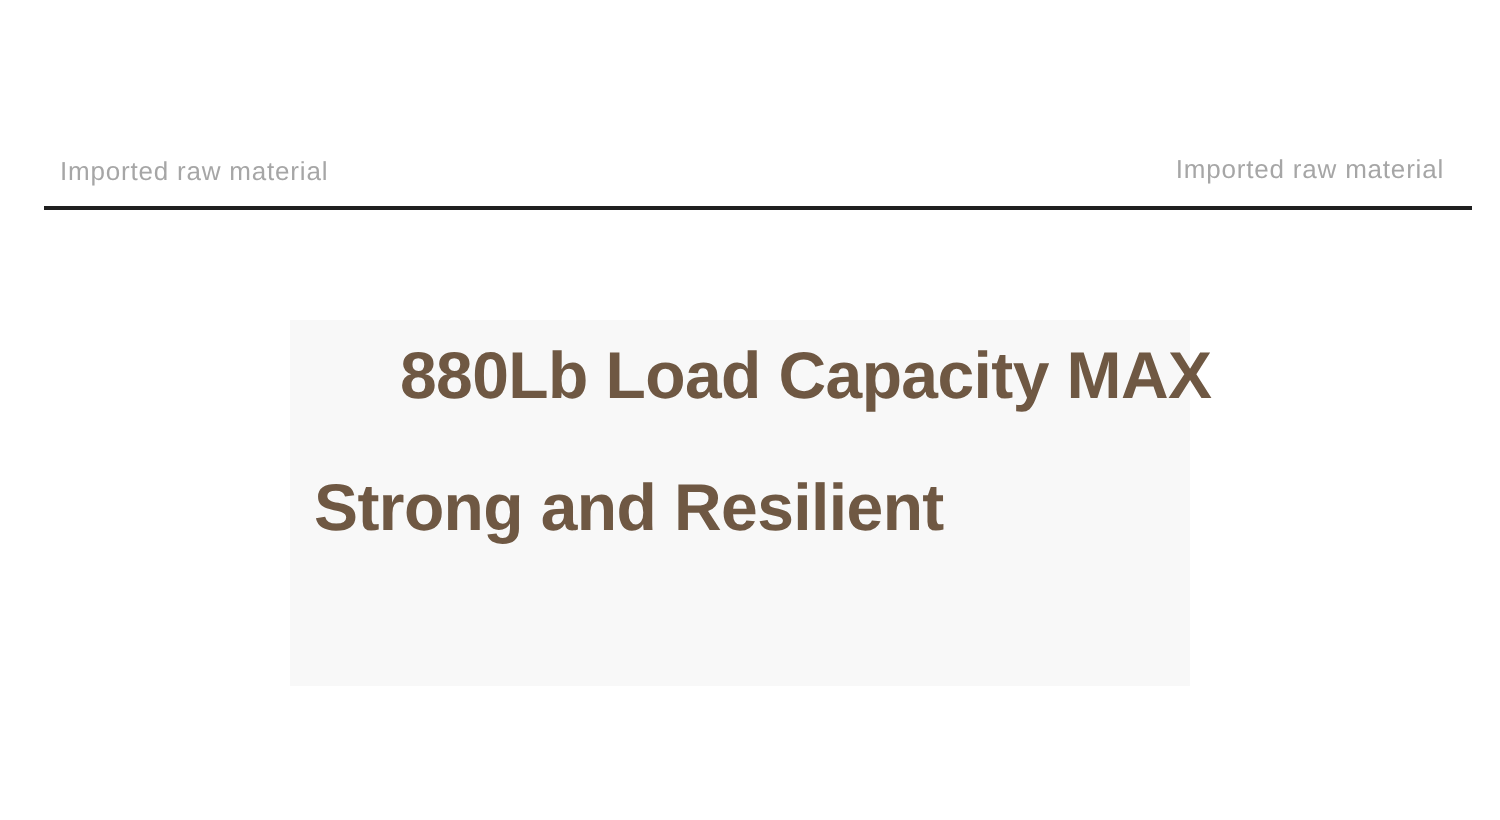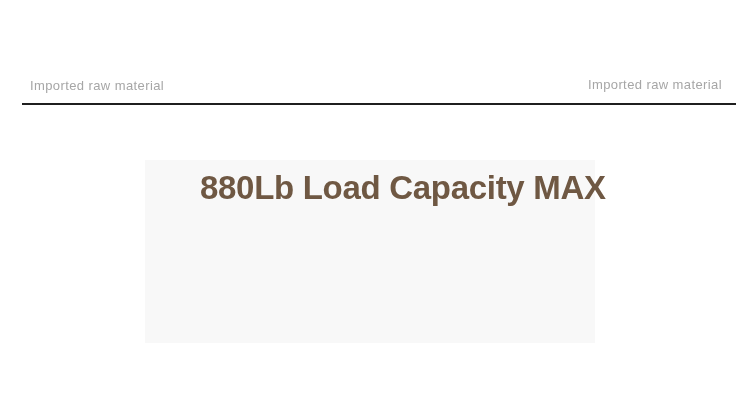--- a/index.html
+++ b/index.html
@@ -116,16 +116,17 @@
 
 
   <span class="hdr-right">Imported raw material</span>
 
   <div class="hdr-divider"></div>
 
   <div class="hero-panel"></div>
 
   <div class="hero-title-1">880Lb Load Capacity MAX</div>
 
+  <div class="hero-title-2">Strong and Resilient</div>
 
 
 
 </div>
 
 </body></html>

